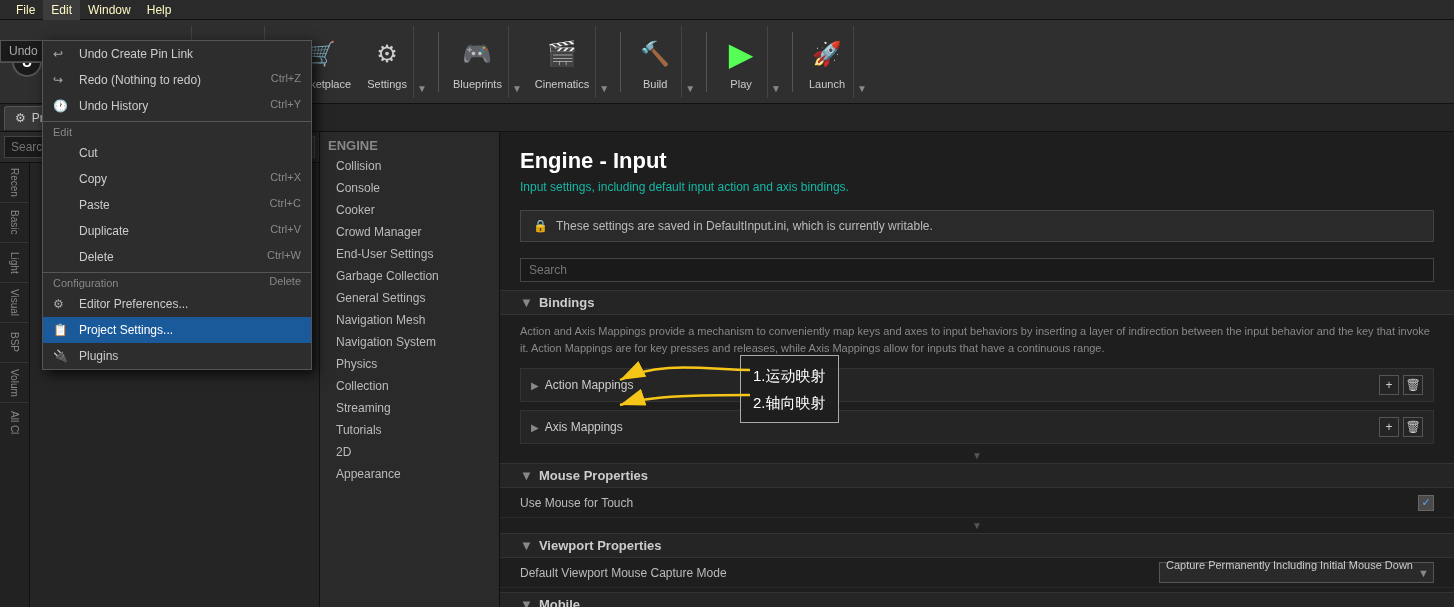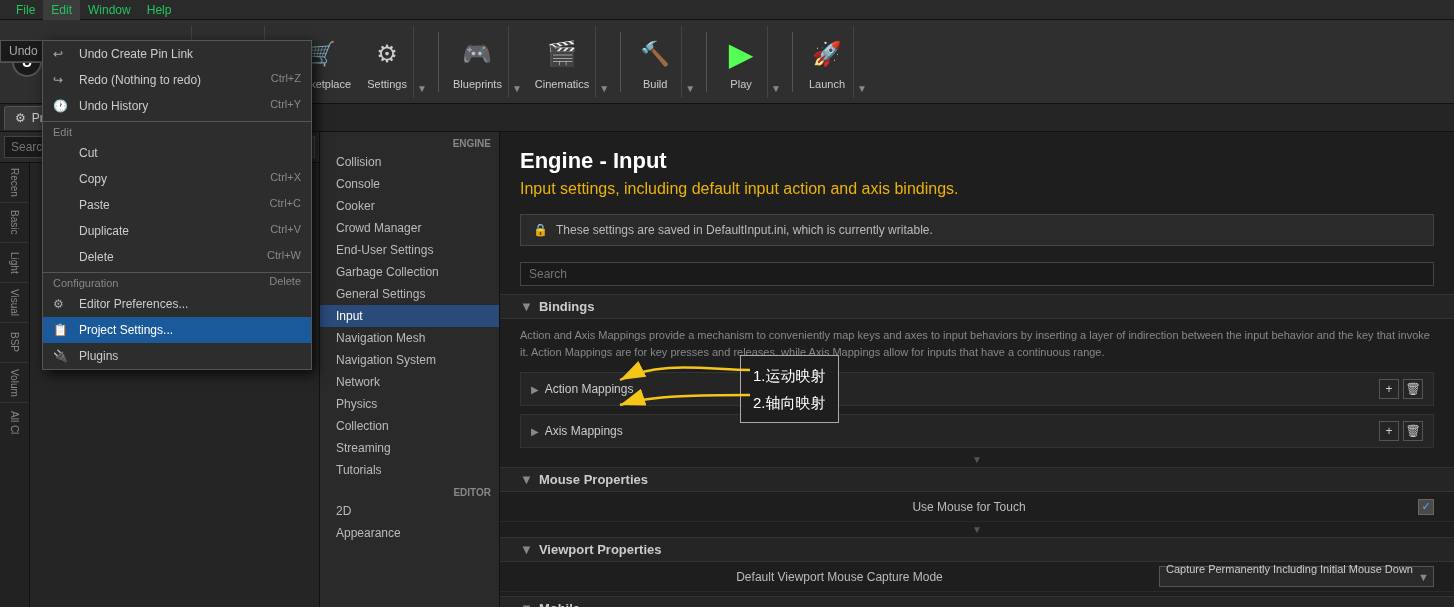--- a/index.html
+++ b/index.html
@@ -15,21 +15,21 @@
 
     
     .menu-bar {
       display: flex;
       align-items: center;
       background: #2a2a2a;
       height: 20px;
       padding: 0 8px;
       border-bottom: 1px solid #111;
       font-size: 12px;
-      color: #22c55e;
+      color: #fef9c3;
     }
     .menu-bar span {
       padding: 0 8px;
       cursor: pointer;
       line-height: 20px;
     }
     .menu-bar .active-menu { background: #3c3c3c; }
 
     
     .toolbar {
@@ -162,25 +162,24 @@
     
     .settings-sidebar {
       width: 180px;
       background: #2a2a2a;
       border-right: 1px solid #111;
       overflow-y: auto;
       flex-shrink: 0;
     }
     .settings-section-title {
       color: #888;
-      font-size: 10px;
+      font-size: 13px;
       font-weight: bold;
       padding: 6px 8px 2px 8px;
       text-transform: uppercase;
-      text-align: right;
     }
     .settings-item {
       padding: 4px 8px 4px 16px;
       cursor: pointer;
       color: #bbb;
       font-size: 12px;
     }
     .settings-item.active { background: #1a3a6a; color: #fff; }
     .settings-item.highlighted { background: #2a4a7a; color: #fff; }
 
@@ -195,22 +194,22 @@
     .content-header {
       padding: 16px 20px 8px;
     }
     .content-title {
       font-size: 22px;
       font-weight: bold;
       color: #fff;
       margin-bottom: 6px;
     }
     .content-subtitle {
-      font-size: 16px;
-      color: #eab308;
+      font-size: 12px;
+      color: #14b8a6;
     }
     .content-notice {
       margin: 8px 20px;
       background: #2a2a2a;
       border: 1px solid #444;
       padding: 8px 12px;
       font-size: 12px;
       color: #bbb;
       display: flex;
       align-items: center;
@@ -274,21 +273,20 @@
       justify-content: center;
     }
 
     
     .prop-row {
       display: flex;
       align-items: center;
       padding: 4px 20px;
       border-bottom: 1px solid #2a2a2a;
       min-height: 30px;
-      text-align: center;
     }
     .prop-label { flex: 1; color: #bbb; font-size: 12px; }
     .checkbox {
       width: 16px;
       height: 16px;
       border: 1px solid #666;
       background: #1a1a1a;
       display: flex;
       align-items: center;
       justify-content: center;
@@ -633,29 +631,26 @@
 
     <div class="settings-sidebar">
       <div class="settings-section-title">Engine</div>
       <div class="settings-item">Collision</div>
       <div class="settings-item">Console</div>
       <div class="settings-item">Cooker</div>
       <div class="settings-item">Crowd Manager</div>
       <div class="settings-item">End-User Settings</div>
       <div class="settings-item">Garbage Collection</div>
       <div class="settings-item">General Settings</div>
-      <div class="settings-item active highlighted">Input</div>
       <div class="settings-item">Navigation Mesh</div>
       <div class="settings-item">Navigation System</div>
-      <div class="settings-item">Network</div>
       <div class="settings-item">Physics</div>
       <div class="settings-item">Collection</div>
       <div class="settings-item">Streaming</div>
       <div class="settings-item">Tutorials</div>
-      <div class="settings-section-title">Editor</div>
       <div class="settings-item">2D</div>
       <div class="settings-item">Appearance</div>
     </div>
 
     <div class="main-content">
       <div class="content-header">
         <div class="content-title">Engine - Input</div>
         <div class="content-subtitle">Input settings, including default input action and axis bindings.</div>
       </div>
       <div class="content-notice">

